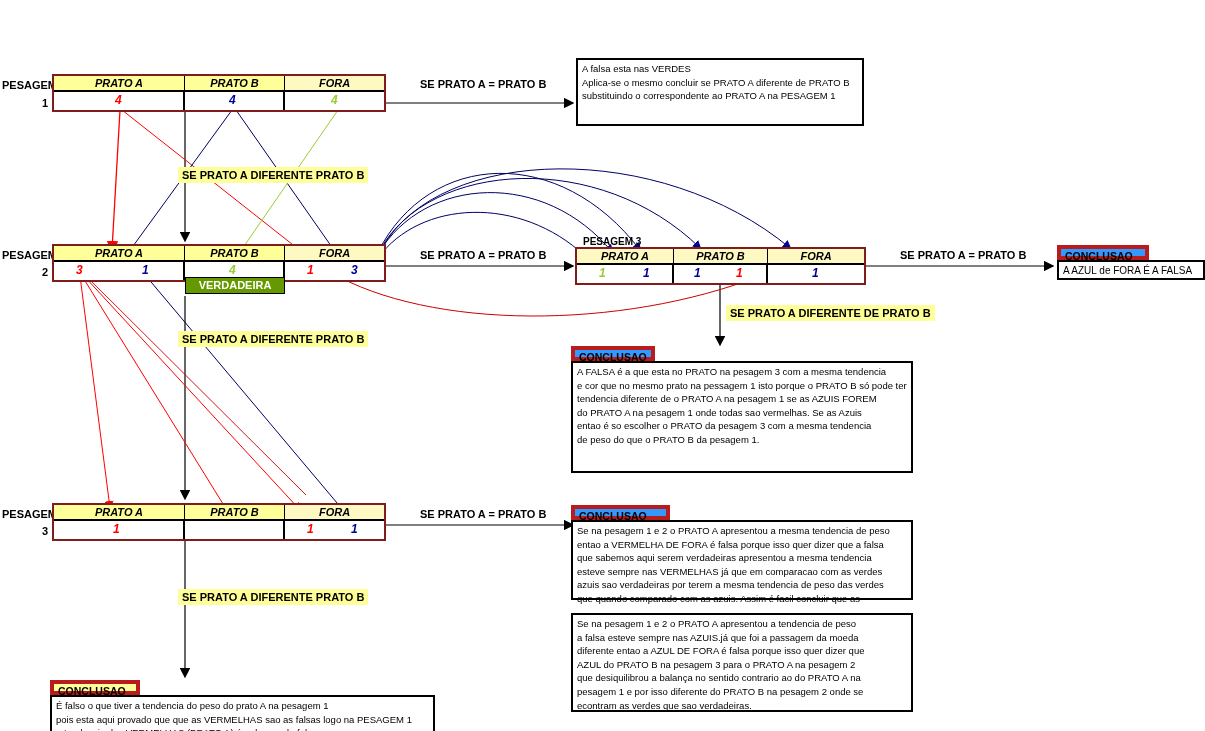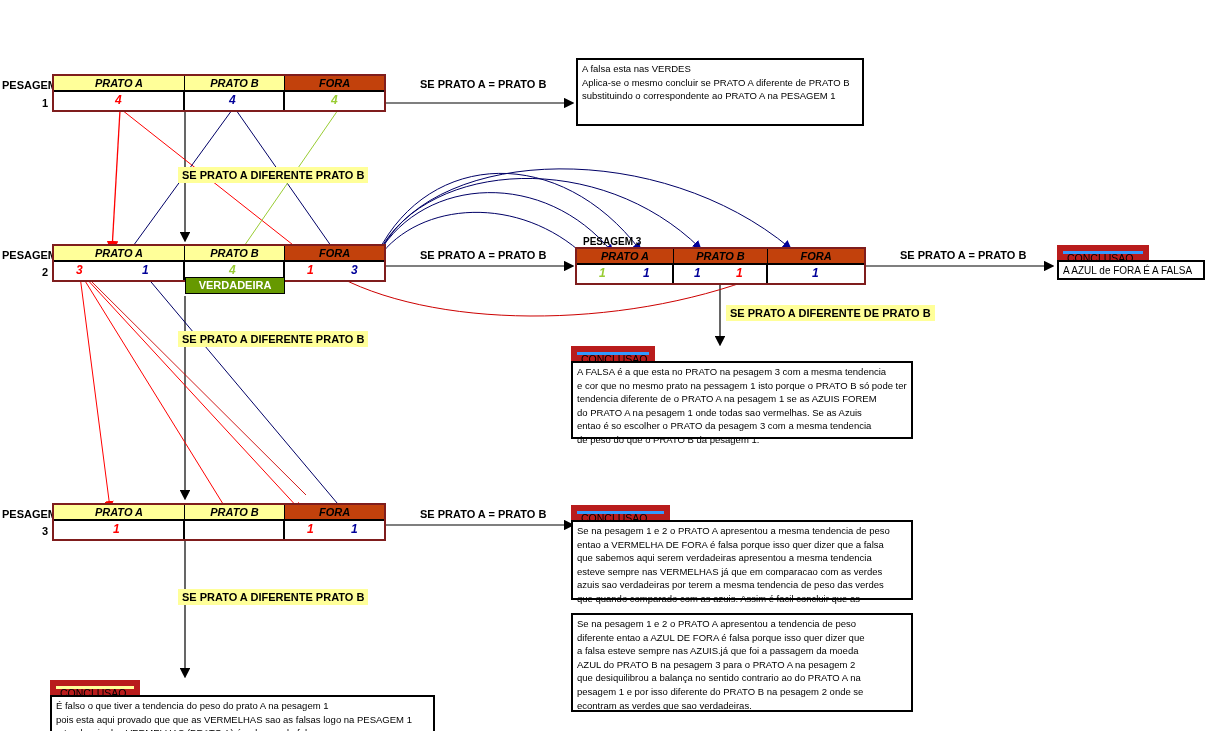--- a/index.html
+++ b/index.html
@@ -16,21 +16,21 @@
   .wrow{display:flex;height:16px;}
   .wrow.head{height:14px;}
   .wcell{box-sizing:border-box;position:relative;
          font-size:11px;font-weight:bold;text-align:center;line-height:14px;color:#000;}
   .wrow.head .wcell{border-right:1px solid #000;}
   .wrow.head .wcell:last-child{border-right:none;}
   .wrow.body{border-top:2px solid #000;height:18px;}
   .wrow.body .wcell{border-right:2px solid #000;line-height:17px;}
   .wrow.body .wcell:last-child{border-right:none;}
   .hd-yellow{background:#FFFF99;}
-  .hd-blue{background:#c2410c;}
+  .hd-blue{background:#fef9c3;}
 
   .num{position:absolute;font-size:12px;font-weight:bold;line-height:17px;}
   .n-red{color:#FF0000;}
   .n-blue{color:#000099;}
   .n-green{color:#99CC33;}
 
   
   .plabel{position:absolute;font-size:11px;font-weight:bold;color:#000;white-space:nowrap;}
   .pnum{position:absolute;font-size:11px;font-weight:bold;color:#000;text-align:right;}
 
@@ -40,22 +40,22 @@
   .banner-g{position:absolute;background:#669900;color:#FFFFFF;font-size:11px;
             font-weight:bold;text-align:center;line-height:15px;border:1px solid #000;
             box-sizing:border-box;}
   .plain-lbl{position:absolute;font-size:11px;font-weight:bold;color:#000;white-space:nowrap;}
   .small-lbl{position:absolute;font-size:10px;font-weight:bold;color:#000;white-space:nowrap;}
 
   
   .tbox{position:absolute;border:2px solid #000;background:#fff;box-sizing:border-box;}
   .tbox .lines-txt{padding:2px 4px 2px 4px;}
   .tbox .lines-txt div{font-size:9.5px;color:#000;line-height:13.6px;white-space:nowrap;}
-  .boxhead{position:absolute;font-size:10.5px;font-weight:normal;color:#000;
-           line-height:14px;padding:0 4px;box-sizing:border-box;border:6px solid #b91c1c;}
+  .boxhead{position:absolute;font-size:10.5px;font-weight:bold;color:#000;
+           line-height:14px;padding:0 4px;box-sizing:border-box;border:4px solid #b91c1c;}
   .bh-blue{background:#3399FF;}
   .bh-yellow{background:#FFFF99;}
   .conc-small{position:absolute;border:2px solid #000;background:#fff;box-sizing:border-box;
               font-size:10px;line-height:15px;padding:1px 4px;white-space:nowrap;}
 </style>
 </head>
 <body>
 
 <div id="canvas">
 
@@ -198,21 +198,21 @@
 
   <div class="plain-lbl" style="left:900px;top:249px;">SE PRATO A = PRATO B</div>
 
   <div class="boxhead bh-blue" style="left:1057px;top:245px;width:92px;height:15px;">CONCLUSAO</div>
   <div class="conc-small" style="left:1057px;top:260px;width:148px;height:20px;">A AZUL de FORA É A  FALSA</div>
 
   <div class="banner-y" style="left:178px;top:331px;">SE PRATO A DIFERENTE PRATO B</div>
   <div class="banner-y" style="left:726px;top:305px;">SE PRATO A DIFERENTE DE PRATO B</div>
 
   <div class="boxhead bh-blue" style="left:571px;top:346px;width:84px;height:15px;">CONCLUSAO</div>
-  <div class="tbox" style="left:571px;top:361px;width:342px;height:78px;">
+  <div class="tbox" style="left:571px;top:361px;width:342px;height:112px;">
     <div class="lines-txt">
       <div>A FALSA é a que esta no PRATO na pesagem 3 com a mesma tendencia</div>
       <div>e cor que no mesmo prato na pessagem 1 isto porque o PRATO B só pode ter</div>
       <div>tendencia diferente de o PRATO A na pesagem 1 se as AZUIS FOREM</div>
       <div>do PRATO A na pesagem 1 onde todas sao vermelhas. Se as Azuis</div>
       <div>entao é so escolher o PRATO da pesagem 3 com a mesma tendencia</div>
       <div>de peso do que o PRATO B da pesagem 1.</div>
     </div>
   </div>
 
@@ -247,22 +247,22 @@
       <div>que sabemos aqui serem verdadeiras apresentou a mesma tendencia</div>
       <div>esteve sempre nas VERMELHAS já que em comparacao com as verdes</div>
       <div>azuis sao verdadeiras por terem a mesma tendencia de peso das verdes</div>
       <div>que quando comparado com as azuis. Assim é facil concluir que as</div>
     </div>
   </div>
 
   <div class="tbox" style="left:571px;top:613px;width:342px;height:99px;">
     <div class="lines-txt">
       <div>Se na pesagem 1 e 2 o PRATO A apresentou a tendencia de peso</div>
+      <div>a falsa esteve sempre nas AZUIS.já que foi a passagem da moeda</div>
       <div>diferente entao a AZUL DE FORA é falsa porque isso quer dizer que</div>
-      <div>a falsa esteve sempre nas AZUIS.já que foi a passagem da moeda</div>
       <div>AZUL do PRATO B na pesagem 3 para o PRATO A na pesagem 2</div>
       <div>que desiquilibrou a balança no sentido contrario ao do PRATO A na</div>
       <div>pesagem 1 e por isso diferente do PRATO B na pesagem 2 onde se</div>
       <div>econtram as verdes que sao verdadeiras.</div>
     </div>
   </div>
 
   <div class="banner-y" style="left:178px;top:589px;">SE PRATO A DIFERENTE PRATO B</div>
 
   <div class="boxhead bh-yellow" style="left:50px;top:680px;width:90px;height:15px;">CONCLUSAO</div>

